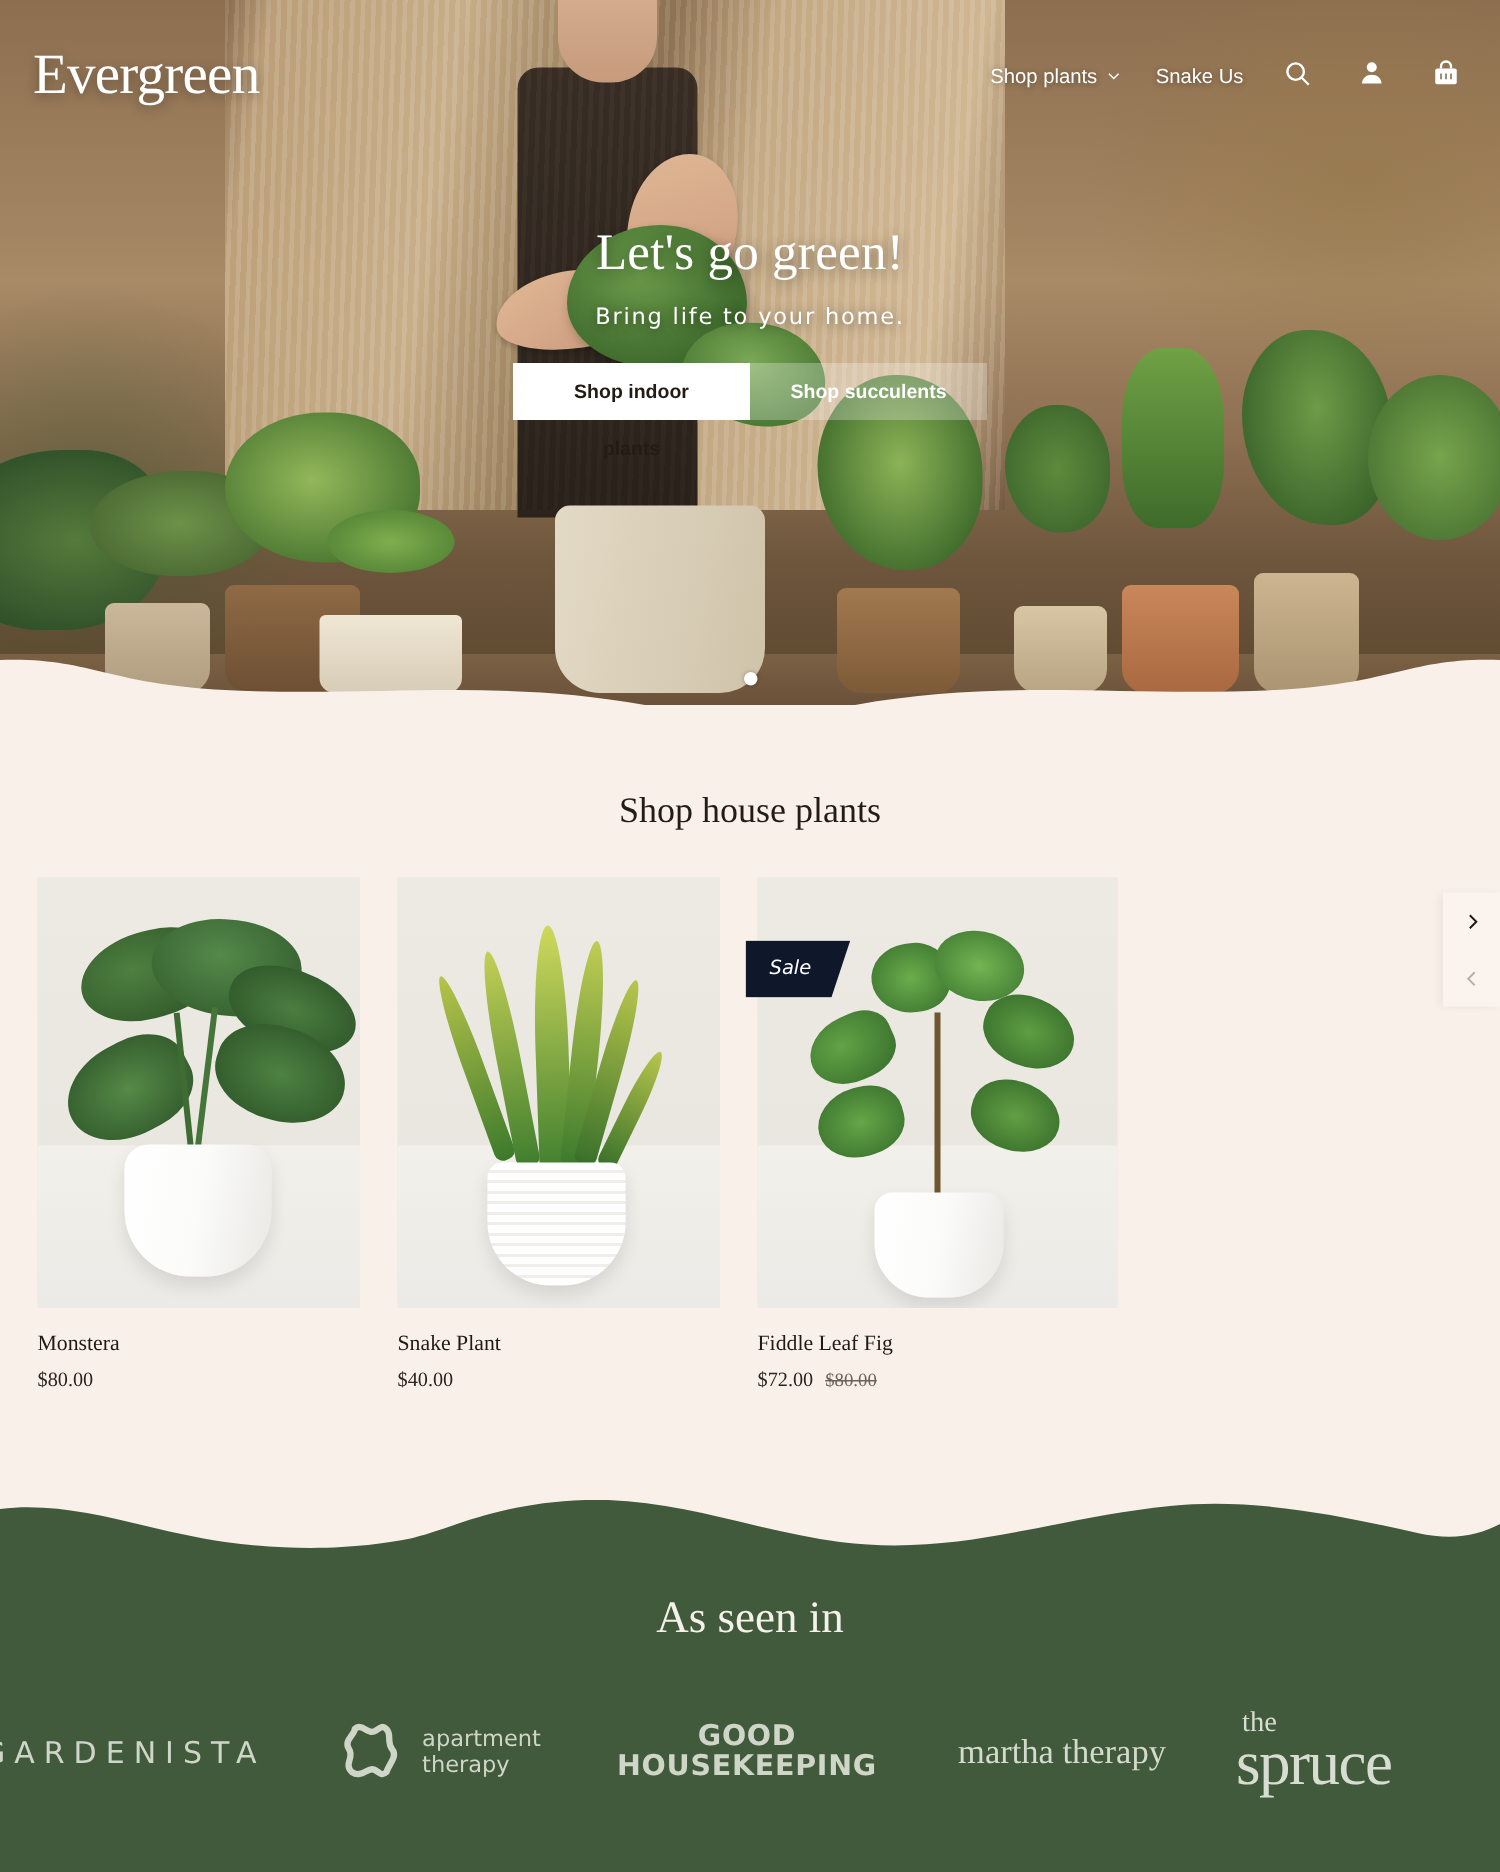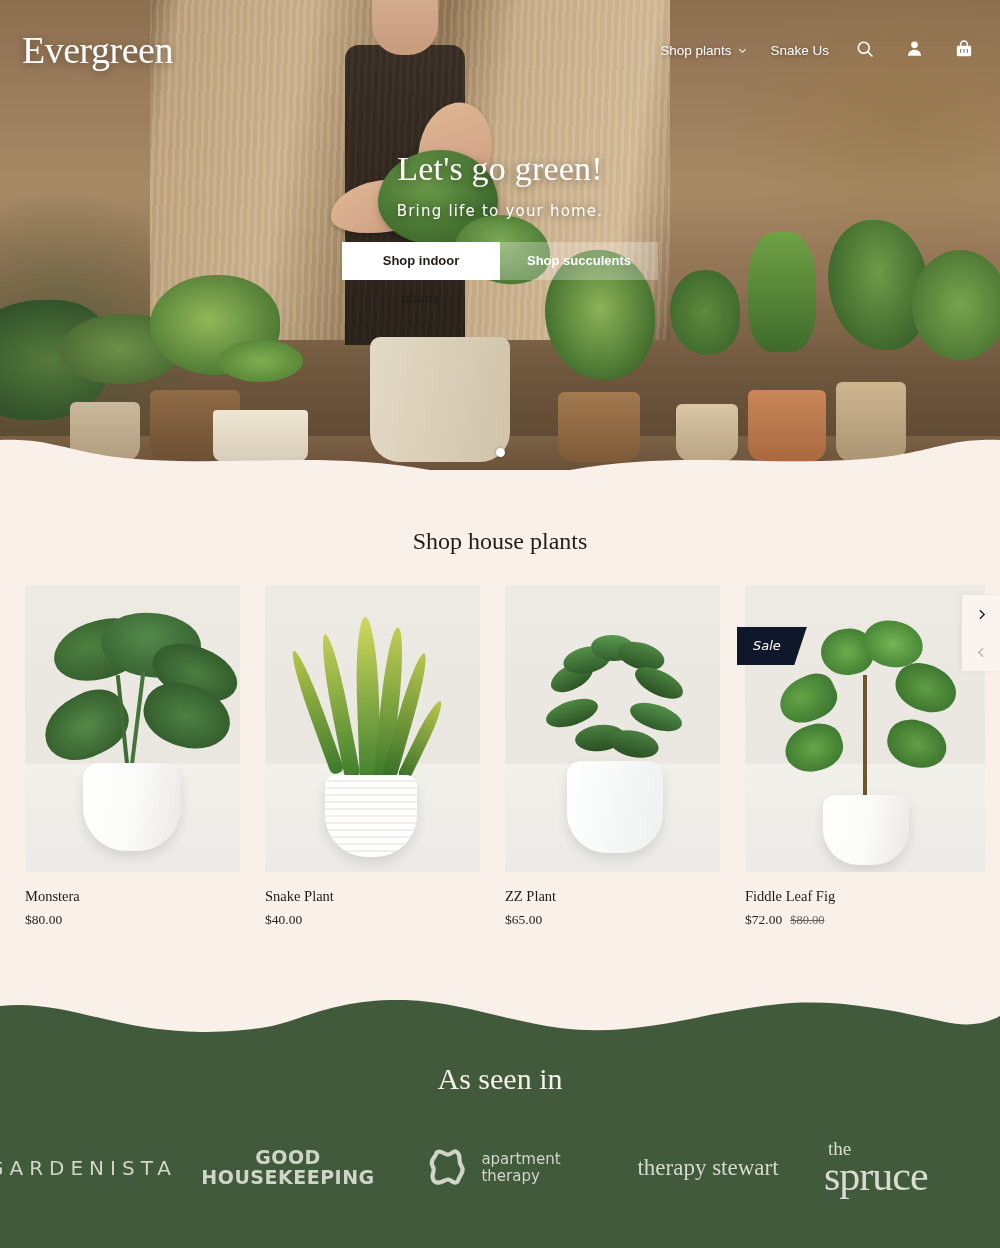--- a/index.html
+++ b/index.html
@@ -312,41 +312,20 @@
               <div style="position:absolute;left:150px;top:112px;width:13px;height:86px;background:linear-gradient(#b8c64c,#38702a);border-radius:50% 50% 6px 6px;transform:rotate(26deg);"></div>
               <div class="potw" style="left:60px;top:190px;width:92px;height:82px;border-radius:10px 10px 42px 42px;background:repeating-linear-gradient(#ffffff 0 5px,#efeeea 5px 7px);"></div>
             </div>
           </div>
           <div class="card-name">Snake Plant</div>
           <div class="card-price-row">
             <span class="card-price">$40.00</span>
           </div>
         </article>
 
-        <article class="card">
-          <div class="card-img">
-            <div class="bg"></div>
-            <div class="plantart">
-              <div class="leaf" style="left:44px;top:80px;width:46px;height:24px;background:linear-gradient(#4f8742,#2d5527);border-radius:50%;transform:rotate(-28deg);"></div>
-              <div class="leaf" style="left:58px;top:62px;width:48px;height:26px;background:linear-gradient(#55904a,#2f5b29);border-radius:50%;transform:rotate(-12deg);"></div>
-              <div class="leaf" style="left:86px;top:50px;width:44px;height:26px;background:linear-gradient(#5a9a4e,#31602b);border-radius:50%;transform:rotate(4deg);"></div>
-              <div class="leaf" style="left:112px;top:58px;width:48px;height:26px;background:linear-gradient(#4f8742,#2d5527);border-radius:50%;transform:rotate(16deg);"></div>
-              <div class="leaf" style="left:128px;top:86px;width:52px;height:24px;background:linear-gradient(#4c8340,#2b5225);border-radius:50%;transform:rotate(26deg);"></div>
-              <div class="leaf" style="left:40px;top:116px;width:54px;height:24px;background:linear-gradient(#4f8742,#2d5527);border-radius:50%;transform:rotate(-18deg);"></div>
-              <div class="leaf" style="left:124px;top:120px;width:54px;height:24px;background:linear-gradient(#53904a,#2f5b29);border-radius:50%;transform:rotate(18deg);"></div>
-              <div class="leaf" style="left:70px;top:140px;width:50px;height:26px;background:linear-gradient(#4a8040,#2a5024);border-radius:50%;transform:rotate(-6deg);"></div>
-              <div class="leaf" style="left:104px;top:146px;width:50px;height:26px;background:linear-gradient(#4a8040,#2a5024);border-radius:50%;transform:rotate(12deg);"></div>
-              <div class="potw" style="left:62px;top:176px;width:96px;height:92px;border-radius:14px 14px 40px 40px;background:linear-gradient(100deg,#ffffff,#eef1f0);"></div>
-            </div>
-          </div>
-          <div class="card-name">ZZ Plant</div>
-          <div class="card-price-row">
-            <span class="card-price">$65.00</span>
-          </div>
-        </article>
 
         <article class="card wide">
           <div class="sale-badge">Sale</div>
           <div class="card-img">
             <div class="bg"></div>
             <div class="plantart">
               <div class="leaf" style="left:34px;top:92px;width:58px;height:44px;background:radial-gradient(ellipse at 40% 40%,#63a346,#336b2a);border-radius:58% 42% 46% 54%;transform:rotate(-24deg);"></div>
               <div class="leaf" style="left:76px;top:44px;width:52px;height:46px;background:radial-gradient(ellipse,#6bad4c,#376f2c);border-radius:52% 48% 44% 56%;transform:rotate(-8deg);"></div>
               <div class="leaf" style="left:118px;top:36px;width:60px;height:46px;background:radial-gradient(ellipse,#74b553,#3a752e);border-radius:48% 52% 50% 50%;transform:rotate(10deg);"></div>
               <div class="leaf" style="left:150px;top:80px;width:62px;height:46px;background:radial-gradient(ellipse,#5f9e43,#326828);border-radius:48% 52% 52% 48%;transform:rotate(22deg);"></div>
@@ -387,41 +366,41 @@
                C968,29 985,26 1000,18 L1000,0 L0,0 Z" fill="#faf0ea"></path>
     </svg>
 
     <h2 class="seen-title">As seen in</h2>
 
     <div class="logos">
       <div class="logo">
         <span class="lg-gardenista">GARDENISTA</span>
       </div>
 
-      <div class="logo">
-        <div class="lg-gh">
-          <div class="l1">GOOD</div>
-          <div class="l2">HOUSEKEEPING</div>
-        </div>
-      </div>
-
       <div class="logo lg-at">
         <svg width="46" height="46" viewBox="0 0 48 48" fill="none" stroke="#cfd6c8" stroke-width="4.4" stroke-linecap="round" stroke-linejoin="round">
           <path d="M10 38 C4 32 12 28 8 22 C4 16 12 12 12 8 C16 4 20 10 24 10
                    C28 10 30 4 34 8 C38 12 34 17 38 22 C42 27 36 32 34 38
                    C30 42 28 36 24 36 C20 36 16 42 10 38 Z"></path>
         </svg>
         <div class="txt">
           <div>apartment</div>
           <div>therapy</div>
         </div>
       </div>
 
       <div class="logo">
-        <span class="lg-ms">therapy stewart</span>
+        <div class="lg-gh">
+          <div class="l1">GOOD</div>
+          <div class="l2">HOUSEKEEPING</div>
+        </div>
+      </div>
+
+      <div class="logo">
+        <span class="lg-ms">martha therapy</span>
       </div>
 
       <div class="logo">
         <span class="lg-spruce">
           <span class="the">the</span>
           <span class="sp">spruce</span>
         </span>
       </div>
     </div>
   </section>

